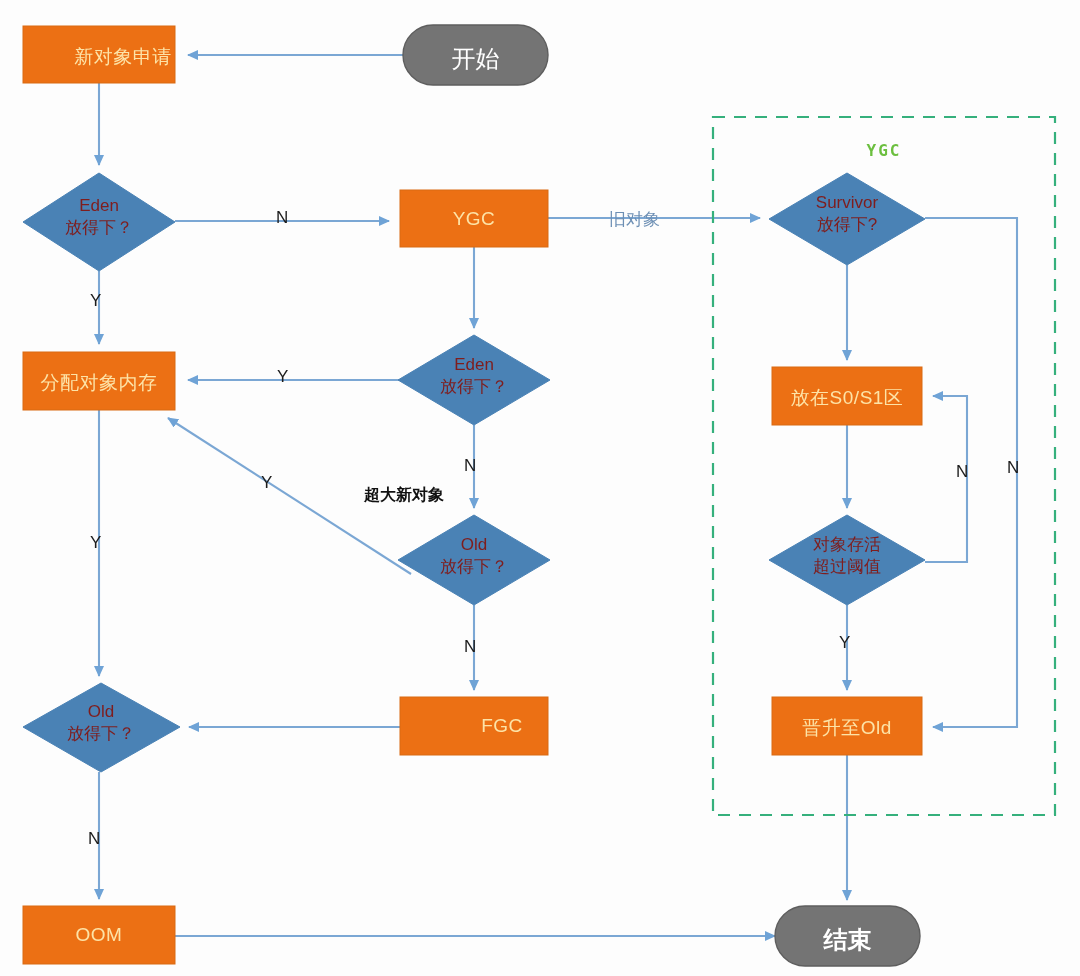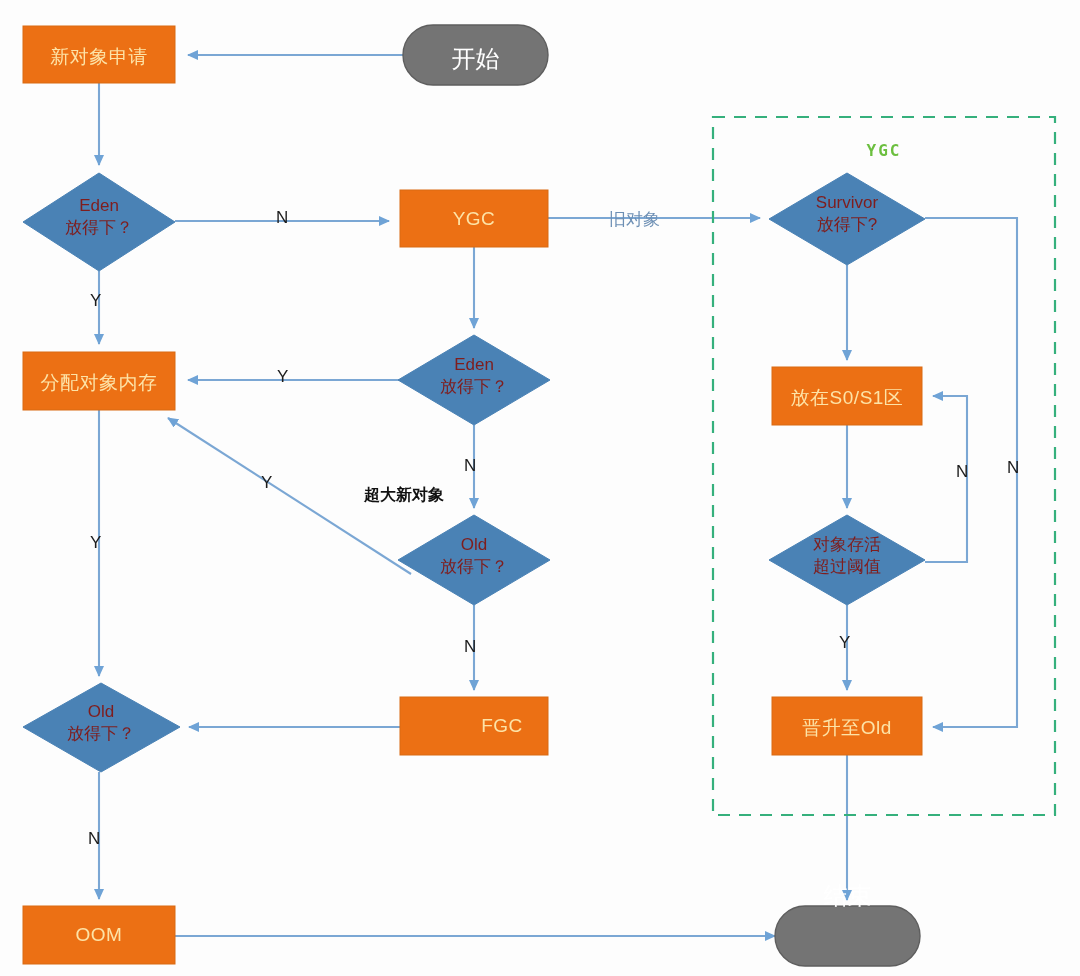--- a/index.html
+++ b/index.html
@@ -175,21 +175,21 @@
 
     <polygon class="node-diamond" points="847,515 925,560 847,605 769,560"></polygon>
 
     <rect class="node-rect" x="772" y="697" width="150" height="58"></rect>
 
     <rect class="node-term" x="775" y="906" width="145" height="60" rx="30" ry="30"></rect>
   </svg>
 
   <div class="lbl lbl-term" style="left:403px; top:43px; width:145px;">开始</div>
 
-  <div class="lbl lbl-rect" style="left:23px; top:44px; width:152px;">新对象申请</div>
+  <div class="lbl lbl-rect" style="left:23px; top:44px; width:152px;padding-left:24px;">新对象申请</div>
 
   <div class="lbl lbl-diamond" style="left:23px; top:196px; width:152px;">Eden</div>
   <div class="lbl lbl-diamond" style="left:23px; top:218px; width:152px;">放得下？</div>
 
   <div class="lbl lbl-rect" style="left:23px; top:370px; width:152px;">分配对象内存</div>
 
   <div class="lbl lbl-rect" style="left:400px; top:208px; width:148px;">YGC</div>
 
   <div class="lbl lbl-diamond" style="left:398px; top:355px; width:152px;">Eden</div>
   <div class="lbl lbl-diamond" style="left:398px; top:377px; width:152px;">放得下？</div>
@@ -207,21 +207,21 @@
   <div class="lbl lbl-diamond" style="left:769px; top:193px; width:156px;">Survivor</div>
   <div class="lbl lbl-diamond" style="left:769px; top:215px; width:156px;">放得下?</div>
 
   <div class="lbl lbl-rect" style="left:772px; top:385px; width:150px;">放在S0/S1区</div>
 
   <div class="lbl lbl-diamond" style="left:769px; top:535px; width:156px;text-align:center;">对象存活</div>
   <div class="lbl lbl-diamond" style="left:769px; top:557px; width:156px;">超过阈值</div>
 
   <div class="lbl lbl-rect" style="left:772px; top:715px; width:150px;">晋升至Old</div>
 
-  <div class="lbl lbl-term" style="left:775px; top:880px; width:145px;">结束</div>
+  <div class="lbl lbl-term" style="left:775px; top:924px; width:145px;font-weight:bold;">结束</div>
 
   <div class="lbl lbl-group" style="left:713px; top:141px; width:342px; text-align:center;">YGC</div>
 
   <div class="lbl lbl-edge" style="left:276px; top:208px;">N</div>
   <div class="lbl lbl-edge" style="left:90px; top:291px;">Y</div>
   <div class="lbl lbl-edge" style="left:277px; top:367px;">Y</div>
   <div class="lbl lbl-edge" style="left:464px; top:456px;">N</div>
   <div class="lbl lbl-edge" style="left:261px; top:473px;">Y</div>
   <div class="lbl lbl-edge" style="left:464px; top:637px;">N</div>
   <div class="lbl lbl-edge-cn" style="left:364px; top:485px;">超大新对象</div>

